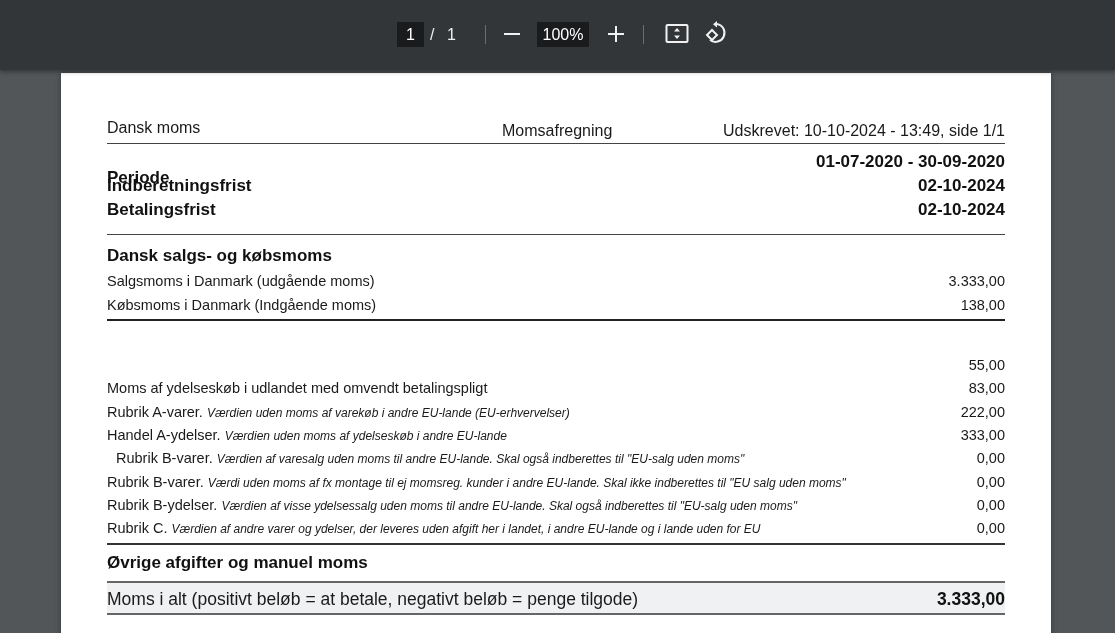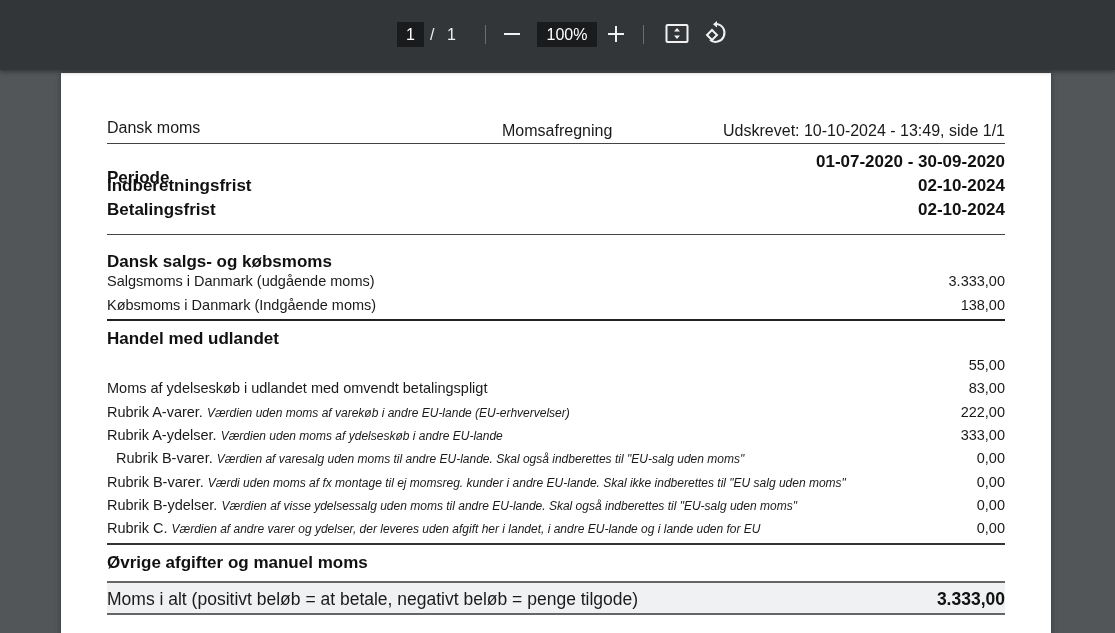--- a/index.html
+++ b/index.html
@@ -21,21 +21,21 @@
       background: #191b1c; color: #fff; font-size: 16px; line-height: 25px; text-align: center;
     }
     .tb-slash { position: absolute; left: 430px; top: 22px; font-size: 16px; line-height: 25px; color: #eee; }
     .tb-total { position: absolute; left: 447px; top: 22px; font-size: 16px; line-height: 25px; color: #eee; }
     .tb-sep { position: absolute; top: 25px; width: 1px; height: 19px; background: #6b6e70; }
     .tb-btn {
       position: absolute; top: 20px; width: 28px; height: 28px; display: flex; align-items: center; justify-content: center;
       cursor: pointer;
     }
     .tb-zoom {
-      position: absolute; left: 537px; top: 22px; width: 60px; height: 25px;
+      position: absolute; left: 537px; top: 22px; width: 52px; height: 25px;
       background: #191b1c; color: #fff; font-size: 16px; line-height: 25px; text-align: center;
     }
     .page {
       position: absolute; left: 61px; top: 73px; width: 990px; height: 600px;
       background: #ffffff;
       box-shadow: 0 0 6px rgba(0,0,0,0.3);
       color: #111;
     }
     .abs { position: absolute; white-space: nowrap; }
     .hdr { font-size: 16px; color: #1a1a1a; }
@@ -99,38 +99,37 @@
   <div class="rule" style="top:70px; height:1px;"></div>
 
   <div class="abs big" style="left:46px; top:79px;margin-top:16px;">Periode</div>
   <div class="abs big" style="right:46px; top:79px;">01-07-2020 - 30-09-2020</div>
   <div class="abs big" style="left:46px; top:103px;">Indberetningsfrist</div>
   <div class="abs big" style="right:46px; top:103px;">02-10-2024</div>
   <div class="abs big" style="left:46px; top:127px;">Betalingsfrist</div>
   <div class="abs big" style="right:46px; top:127px;">02-10-2024</div>
   <div class="rule" style="top:161px; height:1px;"></div>
 
-  <div class="abs sec" style="left:46px; top:173px;margin-top:6px;">Dansk salgs- og købsmoms</div>
+  <div class="abs sec" style="left:46px; top:173px;">Dansk salgs- og købsmoms</div>
   <div class="abs row-label" style="left:46px; top:200px;">Salgsmoms i Danmark (udgående moms)</div>
   <div class="abs row-val" style="top:200px;">3.333,00</div>
   <div class="abs row-label" style="left:46px; top:224px;">Købsmoms i Danmark (Indgående moms)</div>
   <div class="abs row-val" style="top:224px;">138,00</div>
   <div class="rule" style="top:246px; height:1.5px; background:#222;"></div>
 
-  <div class="abs sec" style="left:46px; top:256px;">Handel med udlandet</div>
 
   <div class="abs row-val" style="top:284px;">55,00</div>
 
   <div class="abs row-label" style="left:46px; top:307px;">Moms af ydelseskøb i udlandet med omvendt betalingspligt</div>
   <div class="abs row-val" style="top:307px;">83,00</div>
 
   <div class="abs row-label" style="left:46px; top:331px;"><span>Rubrik A-varer.</span> <i>Værdien uden moms af varekøb i andre EU-lande (EU-erhvervelser)</i></div>
   <div class="abs row-val" style="top:331px;">222,00</div>
 
-  <div class="abs row-label" style="left:46px; top:354px;"><span>Rubrik A-ydelser.</span> <i>Værdien uden moms af ydelseskøb i andre EU-lande</i></div>
+  <div class="abs row-label" style="left:46px; top:354px;"><span>Handel A-ydelser.</span> <i>Værdien uden moms af ydelseskøb i andre EU-lande</i></div>
   <div class="abs row-val" style="top:354px;">333,00</div>
 
   <div class="abs row-label" style="left:55px; top:377px;"><span>Rubrik B-varer.</span> <i>Værdien af varesalg uden moms til andre EU-lande. Skal også indberettes til "EU-salg uden moms"</i></div>
   <div class="abs row-val" style="top:377px;">0,00</div>
 
   <div class="abs row-label" style="left:46px; top:401px;"><span>Rubrik B-varer.</span> <i>Værdi uden moms af fx montage til ej momsreg. kunder i andre EU-lande. Skal ikke indberettes til "EU salg uden moms"</i></div>
   <div class="abs row-val" style="top:401px;">0,00</div>
 
   <div class="abs row-label" style="left:46px; top:424px;"><span>Rubrik B-ydelser.</span> <i>Værdien af visse ydelsessalg uden moms til andre EU-lande. Skal også indberettes til "EU-salg uden moms"</i></div>
   <div class="abs row-val" style="top:424px;">0,00</div>

